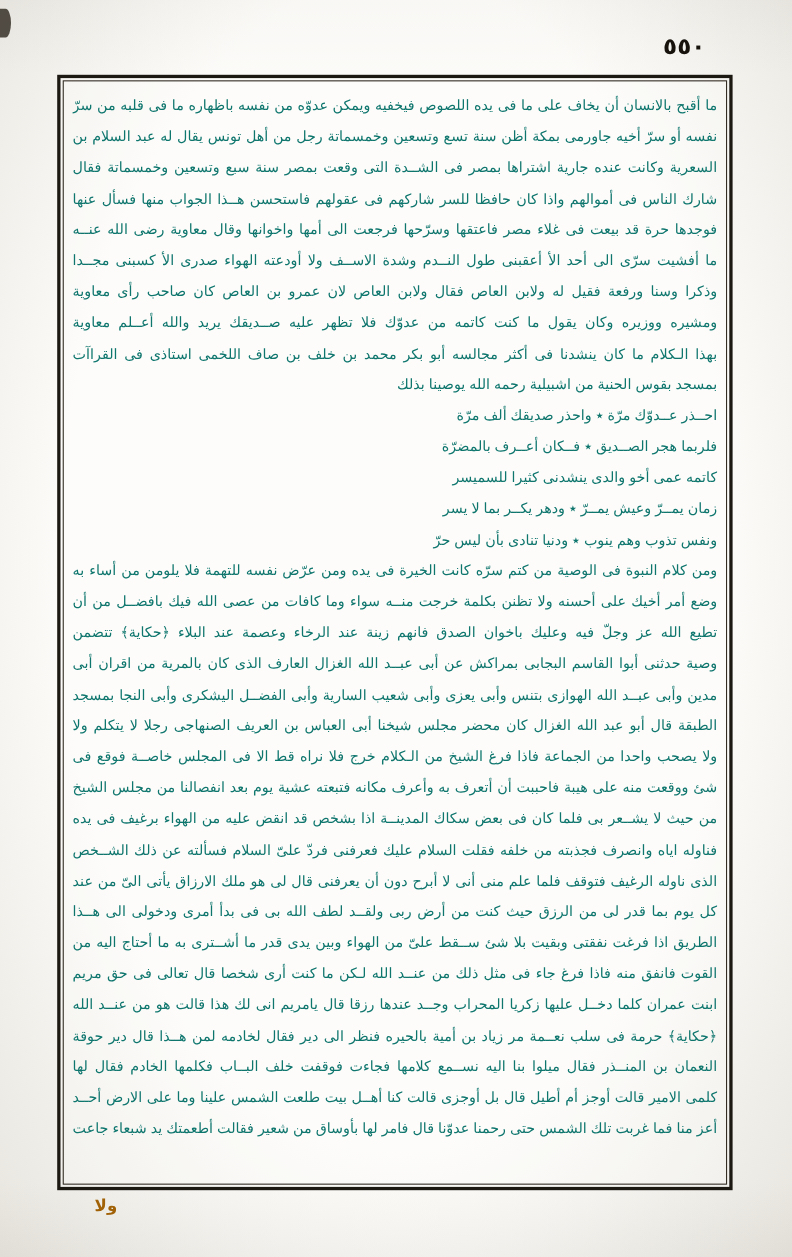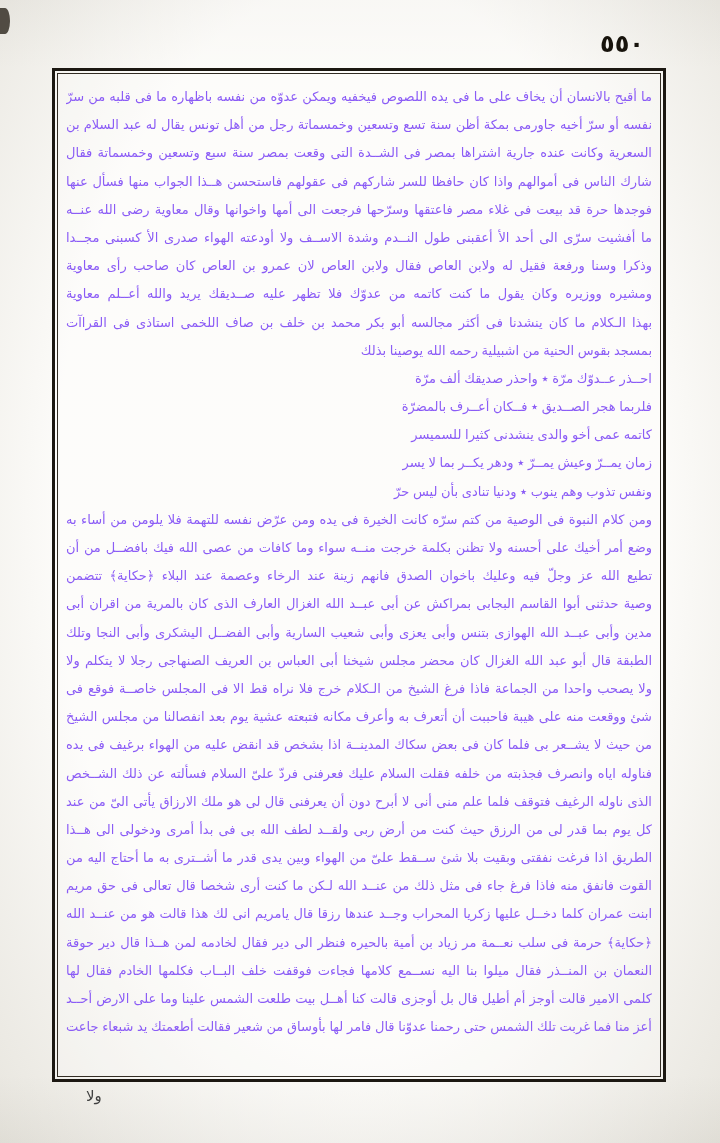--- a/index.html
+++ b/index.html
@@ -13,44 +13,44 @@
     background:
       radial-gradient(ellipse at 50% 45%, rgba(255,255,255,0.6) 60%, rgba(120,115,100,0.12) 100%),
       linear-gradient(180deg, rgba(90,85,70,0.05), rgba(0,0,0,0) 6%, rgba(0,0,0,0) 94%, rgba(90,85,70,0.06));
   }
   .corner-smudge{
     position:absolute;left:0px;top:8px;width:10px;height:26px;
     background:#2a241c;border-radius:0 60% 60% 0;opacity:.8;
   }
   .page-number{
     position:absolute;top:30px;left:577px;width:90px;
-    font-size:24px;font-weight:bold;color:#17130c;letter-spacing:4px;
+    font-size:21px;font-weight:bold;color:#17130c;letter-spacing:4px;
     text-align:center;direction:rtl;
   }
   .frame{
     position:absolute;left:52px;top:68px;width:614px;height:1014px;
     border:3px solid #1c1812;box-sizing:border-box;background:rgba(255,255,255,0.25);
   }
   .frame-inner{
     position:absolute;inset:2px;border:1px solid #332d24;
   }
   .text-block{
     position:absolute;inset:3px;padding:9px 8px 0 8px;
-    direction:rtl;color:#8b5cf6;
+    direction:rtl;color:#0f766e;
   }
   .line{
     font-size:13px;line-height:28.2px;height:28.2px;overflow:hidden;
     word-spacing:-0.5px;
   }
   .line.j{text-align:justify;text-align-last:justify;}
   .line.r{}
   .line.c{text-align:right;}
   .catchword{
     position:absolute;left:86px;top:1087px;
-    font-size:15px;font-weight:normal;color:#404040;direction:rtl;
+    font-size:15px;font-weight:bold;color:#a16207;direction:rtl;
   }
 </style>
 </head>
 <body>
 
 <div class="scan-shading"></div>
 <div class="corner-smudge"></div>
 
 <div class="page-number">٥٥٠</div>
 
@@ -70,21 +70,21 @@
       <div class="line r">بمسجد بقوس الحنية من اشبيلية رحمه الله يوصينا بذلك</div>
       <div class="line c">احــذر عــدوّك مرّة ٭ واحذر صديقك ألف مرّة</div>
       <div class="line c">فلربما هجر الصــديق ٭ فــكان أعــرف بالمضرّة</div>
       <div class="line r">كاتمه عمى أخو والدى ينشدنى كثيرا للسميسر</div>
       <div class="line c">زمان يمــرّ وعيش يمــرّ ٭ ودهر يكــر بما لا يسر</div>
       <div class="line c">ونفس تذوب وهم ينوب ٭ ودنيا تنادى بأن ليس حرّ</div>
       <div class="line j">ومن كلام النبوة فى الوصية من كتم سرّه كانت الخيرة فى يده ومن عرّض نفسه للتهمة فلا يلومن من أساء به الظن</div>
       <div class="line j">وضع أمر أخيك على أحسنه ولا تظنن بكلمة خرجت منــه سواء وما كافات من عصى الله فيك بافضــل من أن</div>
       <div class="line j">تطيع الله عز وجلّ فيه وعليك باخوان الصدق فانهم زينة عند الرخاء وعصمة عند البلاء ﴿حكاية﴾ تتضمن</div>
       <div class="line j">وصية حدثنى أبوا القاسم البجابى بمراكش عن أبى عبــد الله الغزال العارف الذى كان بالمرية من اقران أبى</div>
-      <div class="line j">مدين وأبى عبــد الله الهوازى بتنس وأبى يعزى وأبى شعيب السارية وأبى الفضــل اليشكرى وأبى النجا وتلك</div>
+      <div class="line j">مدين وأبى عبــد الله الهوازى بتنس وأبى يعزى وأبى شعيب السارية وأبى الفضــل اليشكرى وأبى النجا بمسجد</div>
       <div class="line j">الطبقة قال أبو عبد الله الغزال كان محضر مجلس شيخنا أبى العباس بن العريف الصنهاجى رجلا لا يتكلم ولا يسئل</div>
       <div class="line j">ولا يصحب واحدا من الجماعة فاذا فرغ الشيخ من الـكلام خرج فلا نراه قط الا فى المجلس خاصــة فوقع فى نفسى منه</div>
       <div class="line j">شئ ووقعت منه على هيبة فاحببت أن أتعرف به وأعرف مكانه فتبعته عشية يوم بعد انفصالنا من مجلس الشيخ</div>
       <div class="line j">من حيث لا يشــعر بى فلما كان فى بعض سكاك المدينــة اذا بشخص قد انقض عليه من الهواء برغيف فى يده</div>
       <div class="line j">فناوله اياه وانصرف فجذبته من خلفه فقلت السلام عليك فعرفنى فردّ علىّ السلام فسألته عن ذلك الشــخص</div>
       <div class="line j">الذى ناوله الرغيف فتوقف فلما علم منى أنى لا أبرح دون أن يعرفنى قال لى هو ملك الارزاق يأتى الىّ من عند الله</div>
       <div class="line j">كل يوم بما قدر لى من الرزق حيث كنت من أرض ربى ولقــد لطف الله بى فى بدأ أمرى ودخولى الى هــذا</div>
       <div class="line j">الطريق اذا فرغت نفقتى وبقيت بلا شئ ســقط علىّ من الهواء وبين يدى قدر ما أشــترى به ما أحتاج اليه من</div>
       <div class="line j">القوت فانفق منه فاذا فرغ جاء فى مثل ذلك من عنــد الله لـكن ما كنت أرى شخصا قال تعالى فى حق مريم</div>
       <div class="line j">ابنت عمران كلما دخــل عليها زكريا المحراب وجــد عندها رزقا قال يامريم انى لك هذا قالت هو من عنــد الله</div>

